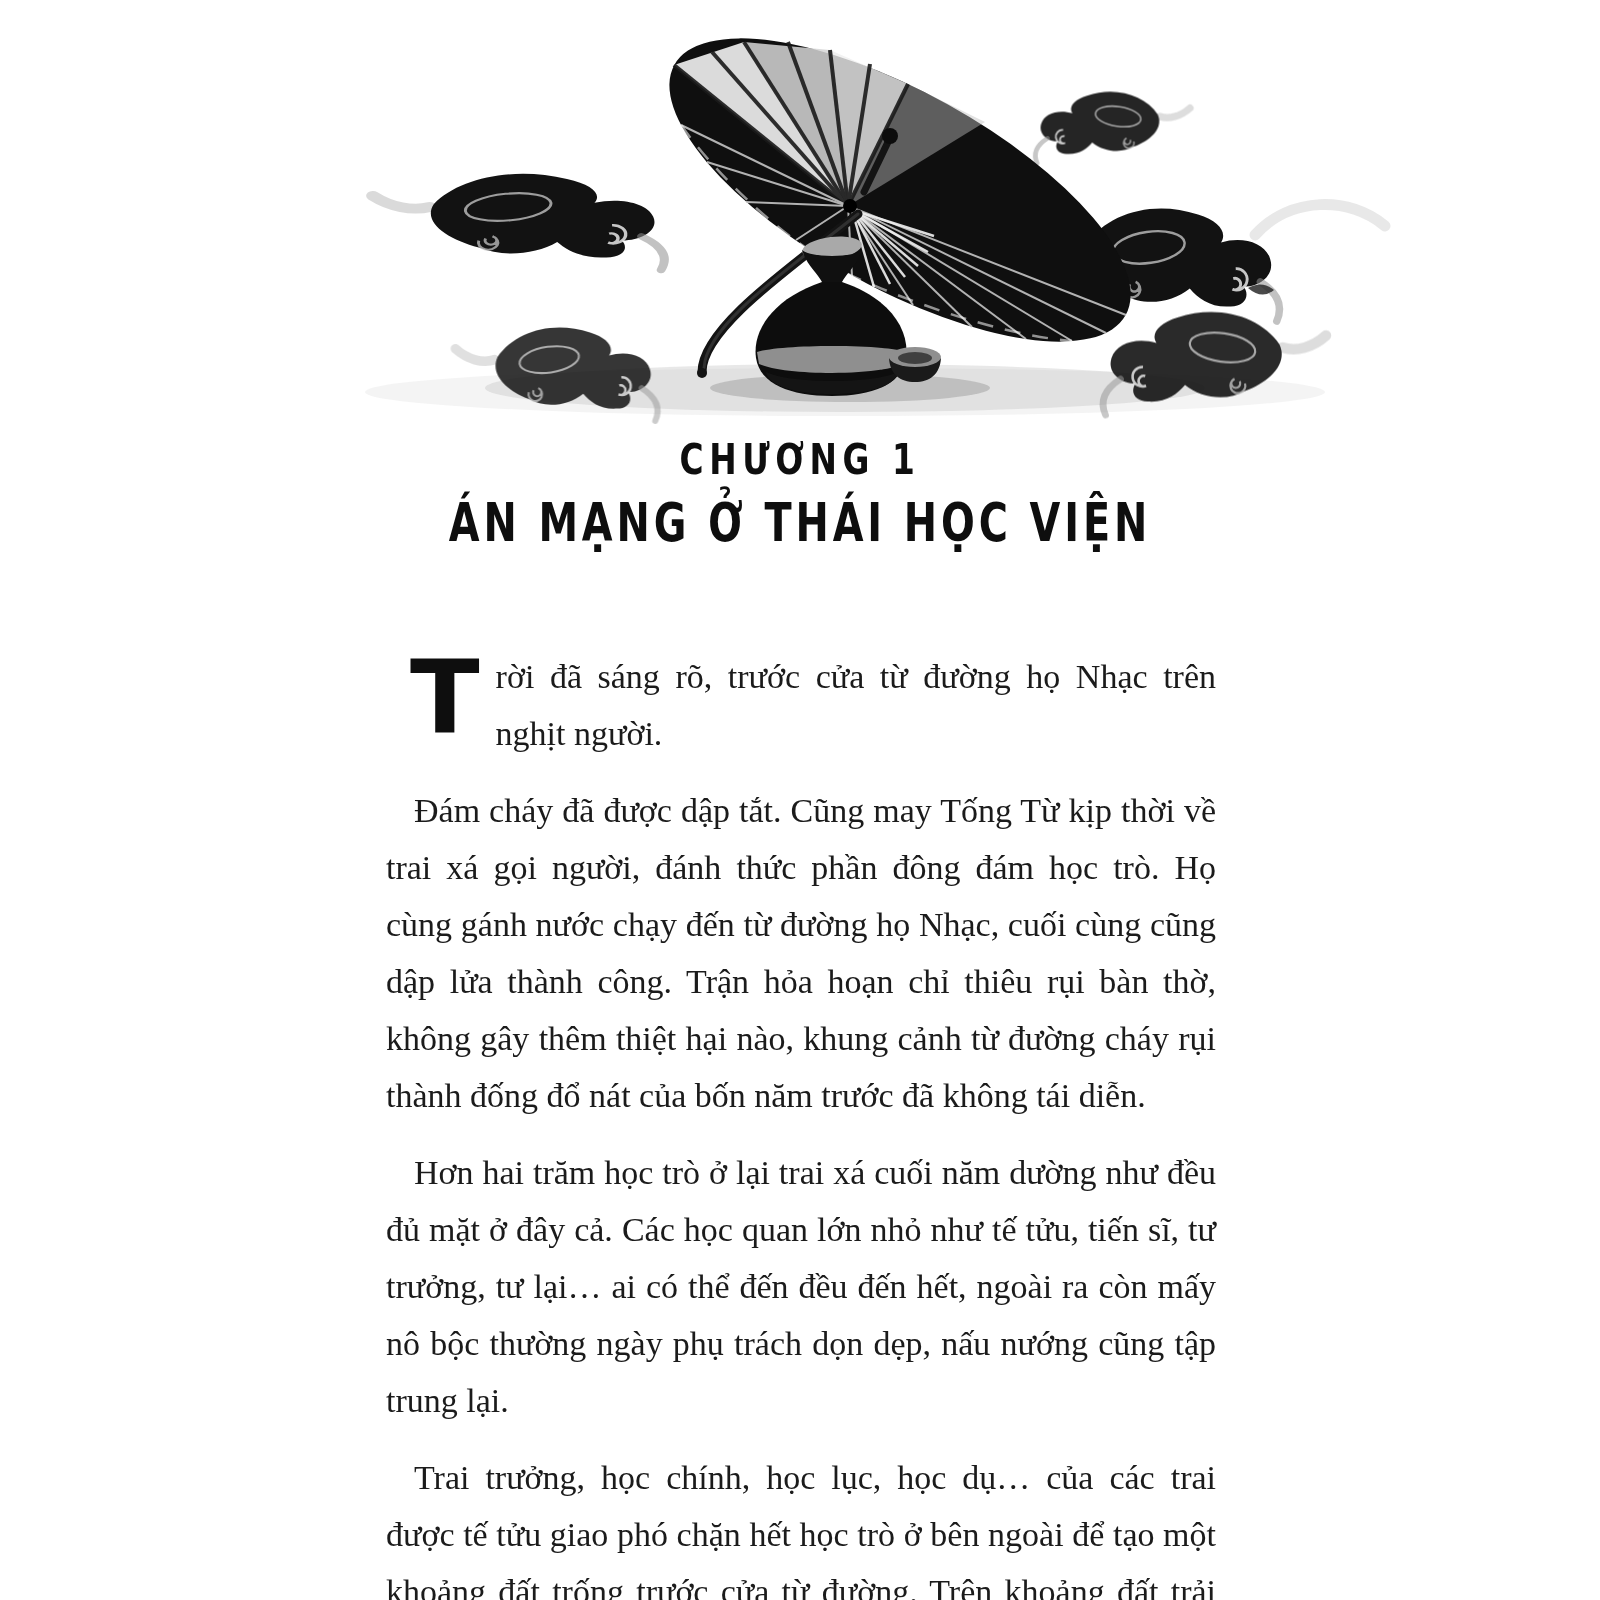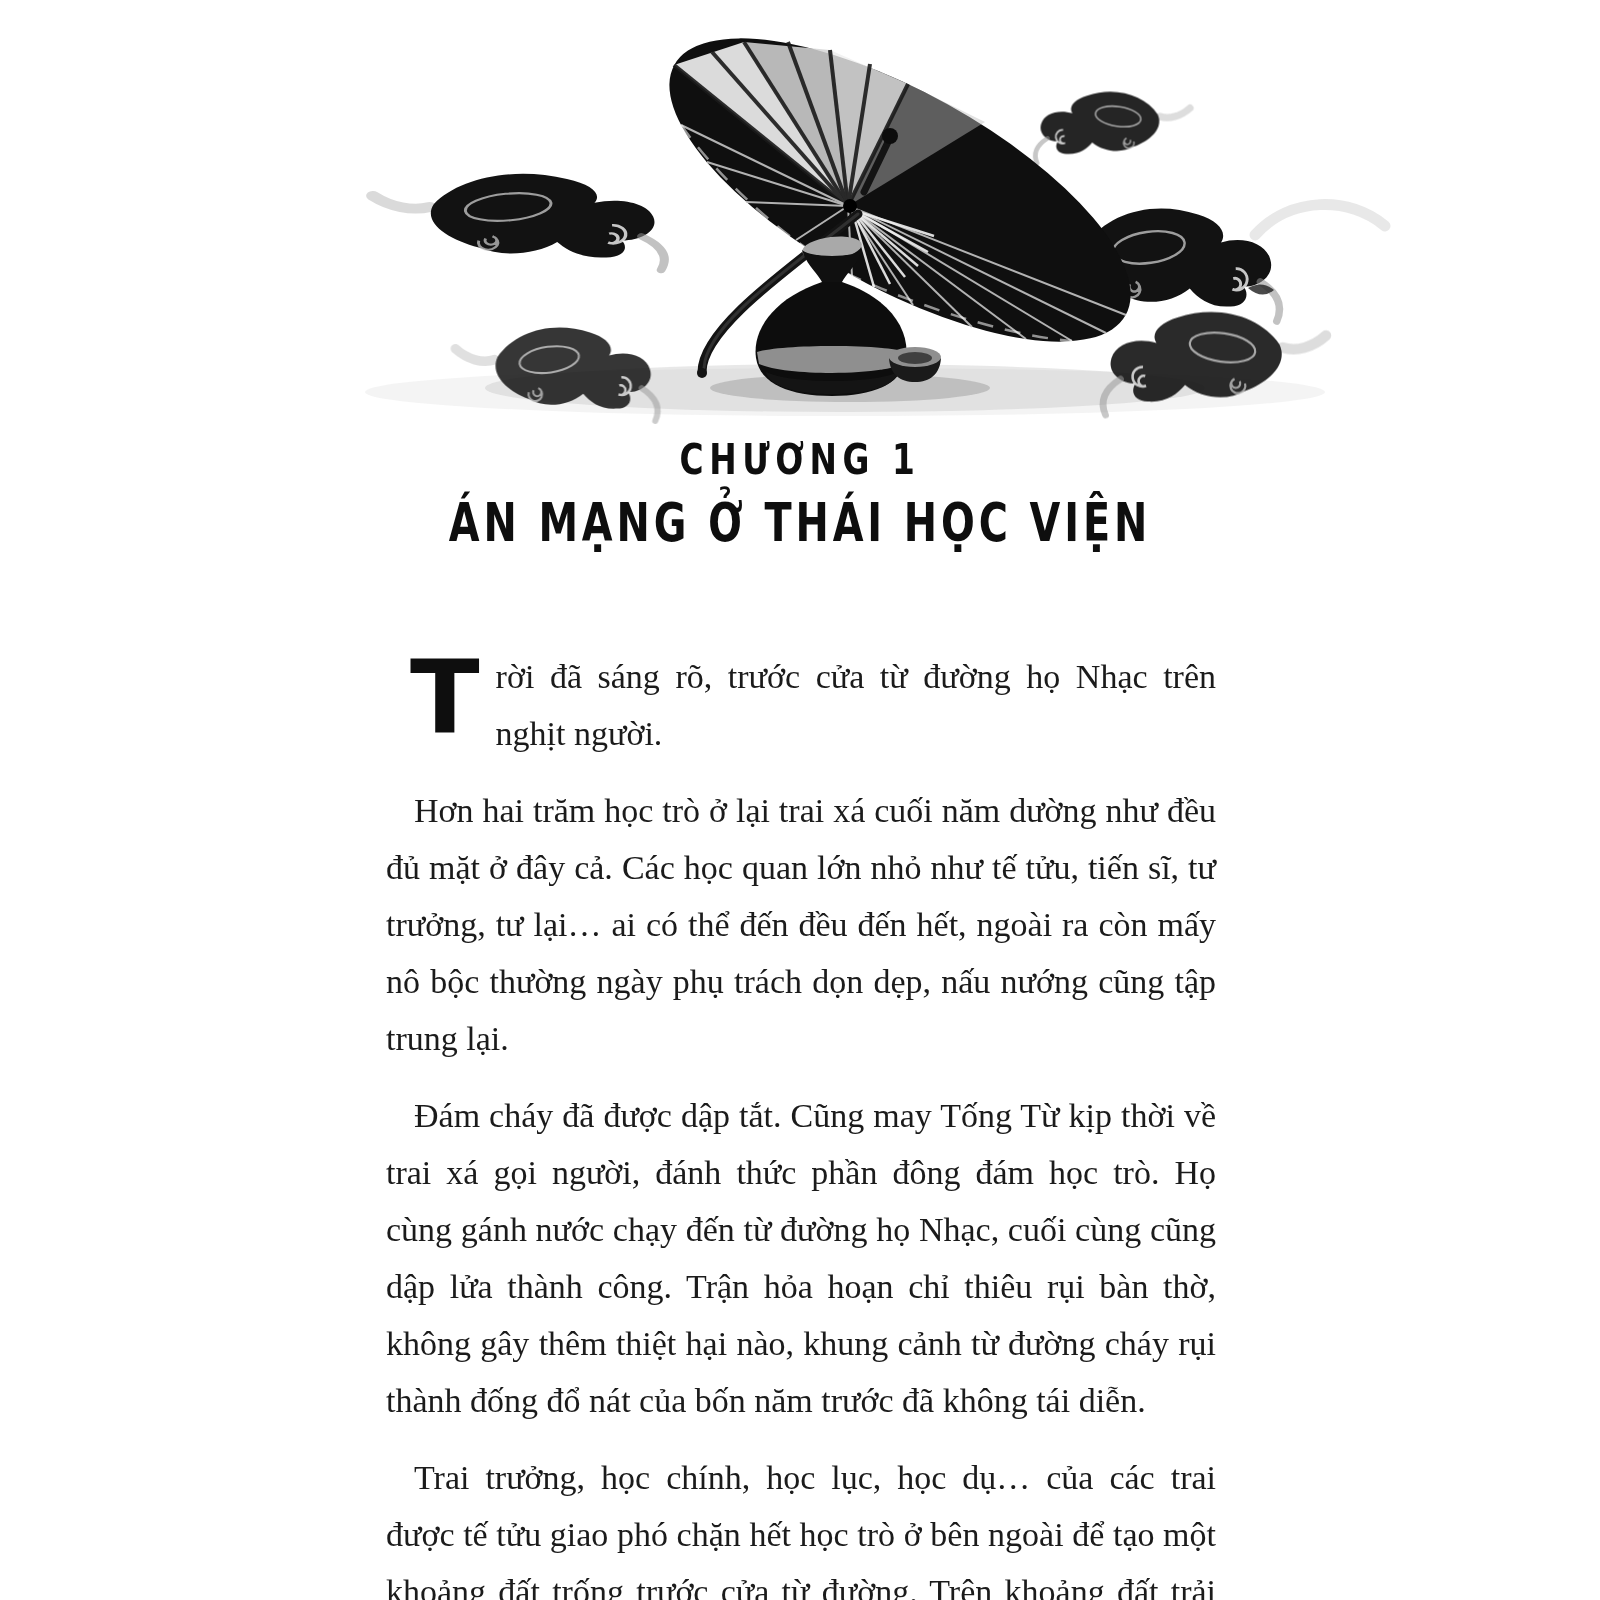--- a/index.html
+++ b/index.html
@@ -174,18 +174,18 @@
 
   <div class="chapter-heading">
     <div class="chapter-label">CHƯƠNG 1</div>
     <div class="chapter-title">ÁN MẠNG Ở THÁI HỌC VIỆN</div>
   </div>
 
   <div class="text-block">
     <p>
       <span class="drop-cap">T</span><span>rời đã sáng rõ, trước cửa từ đường họ Nhạc trên nghịt người.</span>
     </p>
+    <p class="indent">Đám cháy đã được dập tắt. Cũng may Tống Từ kịp thời về trai xá gọi người, đánh thức phần đông đám học trò. Họ cùng gánh nước chạy đến từ đường họ Nhạc, cuối cùng cũng dập lửa thành công. Trận hỏa hoạn chỉ thiêu rụi bàn thờ, không gây thêm thiệt hại nào, khung cảnh từ đường cháy rụi thành đống đổ nát của bốn năm trước đã không tái diễn.</p>
     <p class="indent">Hơn hai trăm học trò ở lại trai xá cuối năm dường như đều đủ mặt ở đây cả. Các học quan lớn nhỏ như tế tửu, tiến sĩ, tư trưởng, tư lại… ai có thể đến đều đến hết, ngoài ra còn mấy nô bộc thường ngày phụ trách dọn dẹp, nấu nướng cũng tập trung lại.</p>
-    <p class="indent">Đám cháy đã được dập tắt. Cũng may Tống Từ kịp thời về trai xá gọi người, đánh thức phần đông đám học trò. Họ cùng gánh nước chạy đến từ đường họ Nhạc, cuối cùng cũng dập lửa thành công. Trận hỏa hoạn chỉ thiêu rụi bàn thờ, không gây thêm thiệt hại nào, khung cảnh từ đường cháy rụi thành đống đổ nát của bốn năm trước đã không tái diễn.</p>
     <p class="indent">Trai trưởng, học chính, học lục, học dụ… của các trai được tế tửu giao phó chặn hết học trò ở bên ngoài để tạo một khoảng đất trống trước cửa từ đường. Trên khoảng đất trải một tấm chiếu, thi thể Hà Thái Ký được đặt trên đó. Một người đàn ông trung niên bụng phệ đang ngồi xổm cạnh chiếu kiểm tra thi thể.</p>
   </div>
 
 </div>
 
 </body></html>

